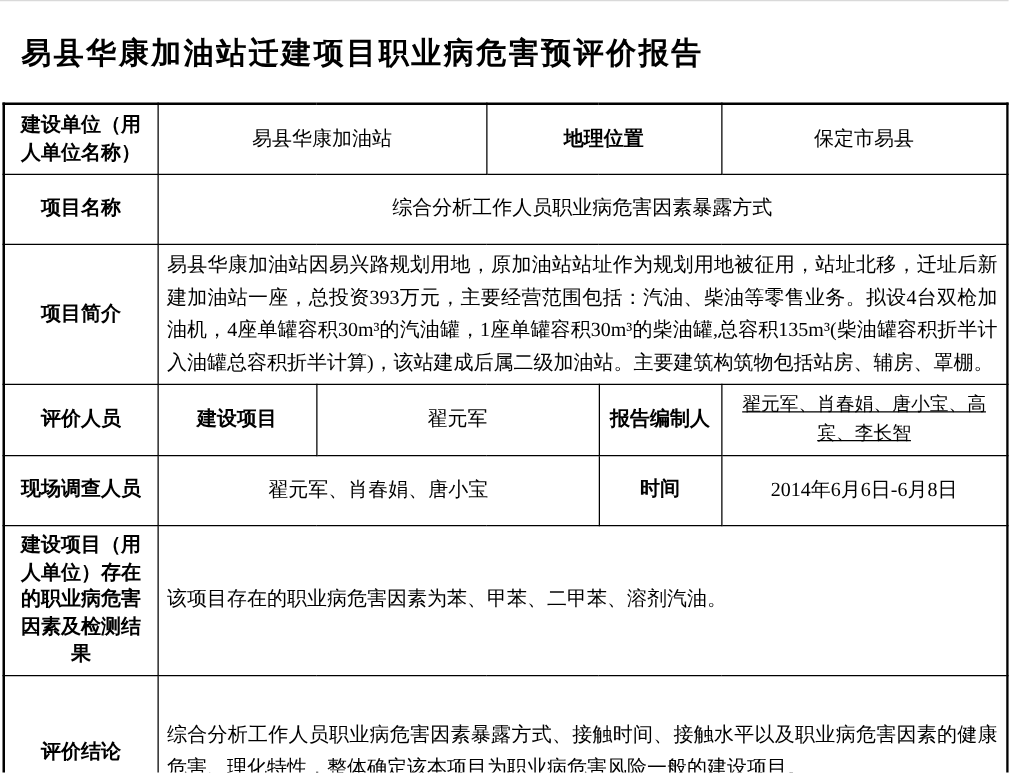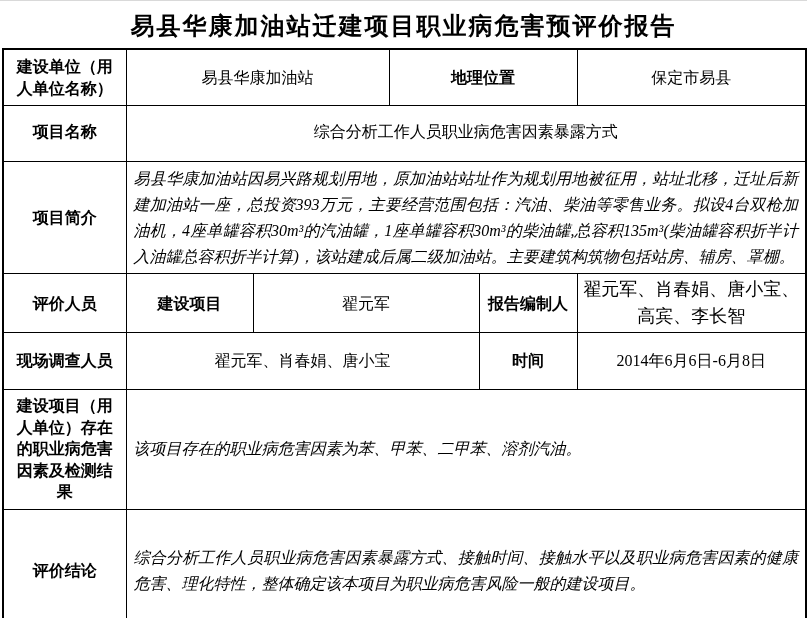--- a/index.html
+++ b/index.html
@@ -14,24 +14,24 @@
   }
   .page {
     position: relative;
     width: 807px;
     height: 618px;
     box-sizing: border-box;
     border-top: 1px solid #d9d9d9;
     background: #ffffff;
   }
   .title {
-    margin: 0;
+    margin: 17px;
     height: 47px;
     line-height: 50px;
-    text-align: center;
+    text-align: left;
     font-size: 24px;
     font-weight: bold;
     letter-spacing: 2px;
     white-space: nowrap;
   }
   table.report-table {
     border-collapse: collapse;
     table-layout: fixed;
     width: 803px;
     margin-left: 2px;
@@ -50,26 +50,26 @@
   td.label {
     font-weight: bold;
     padding: 2px 8px;
     line-height: 1.35;
   }
   td.body-text {
     text-align: justify;
     text-align-last: left;
     line-height: 26px;
     padding: 2px 7px;
-    font-style: italic;
   }
   td.names {
-    font-size: 18px;
+    font-size: 15px;
     line-height: 1.5;
     padding: 2px 4px;
+    text-decoration: underline;
   }
   tr.r1 { height: 55px; }
   tr.r2 { height: 55px; font-family: Liberation Mono, monospace; }
   tr.r3 { height: 112px; }
   tr.r4 { height: 52px; }
   tr.r5 { height: 54px; }
   tr.r6 { height: 120px; }
   tr.r7 { height: 124px; }
 </style>
 </head>

